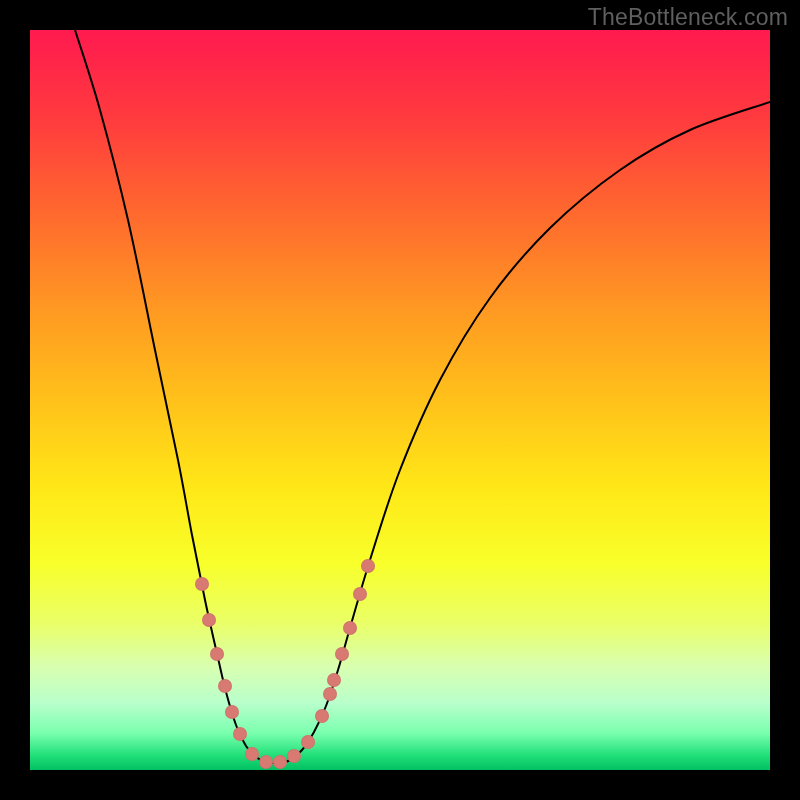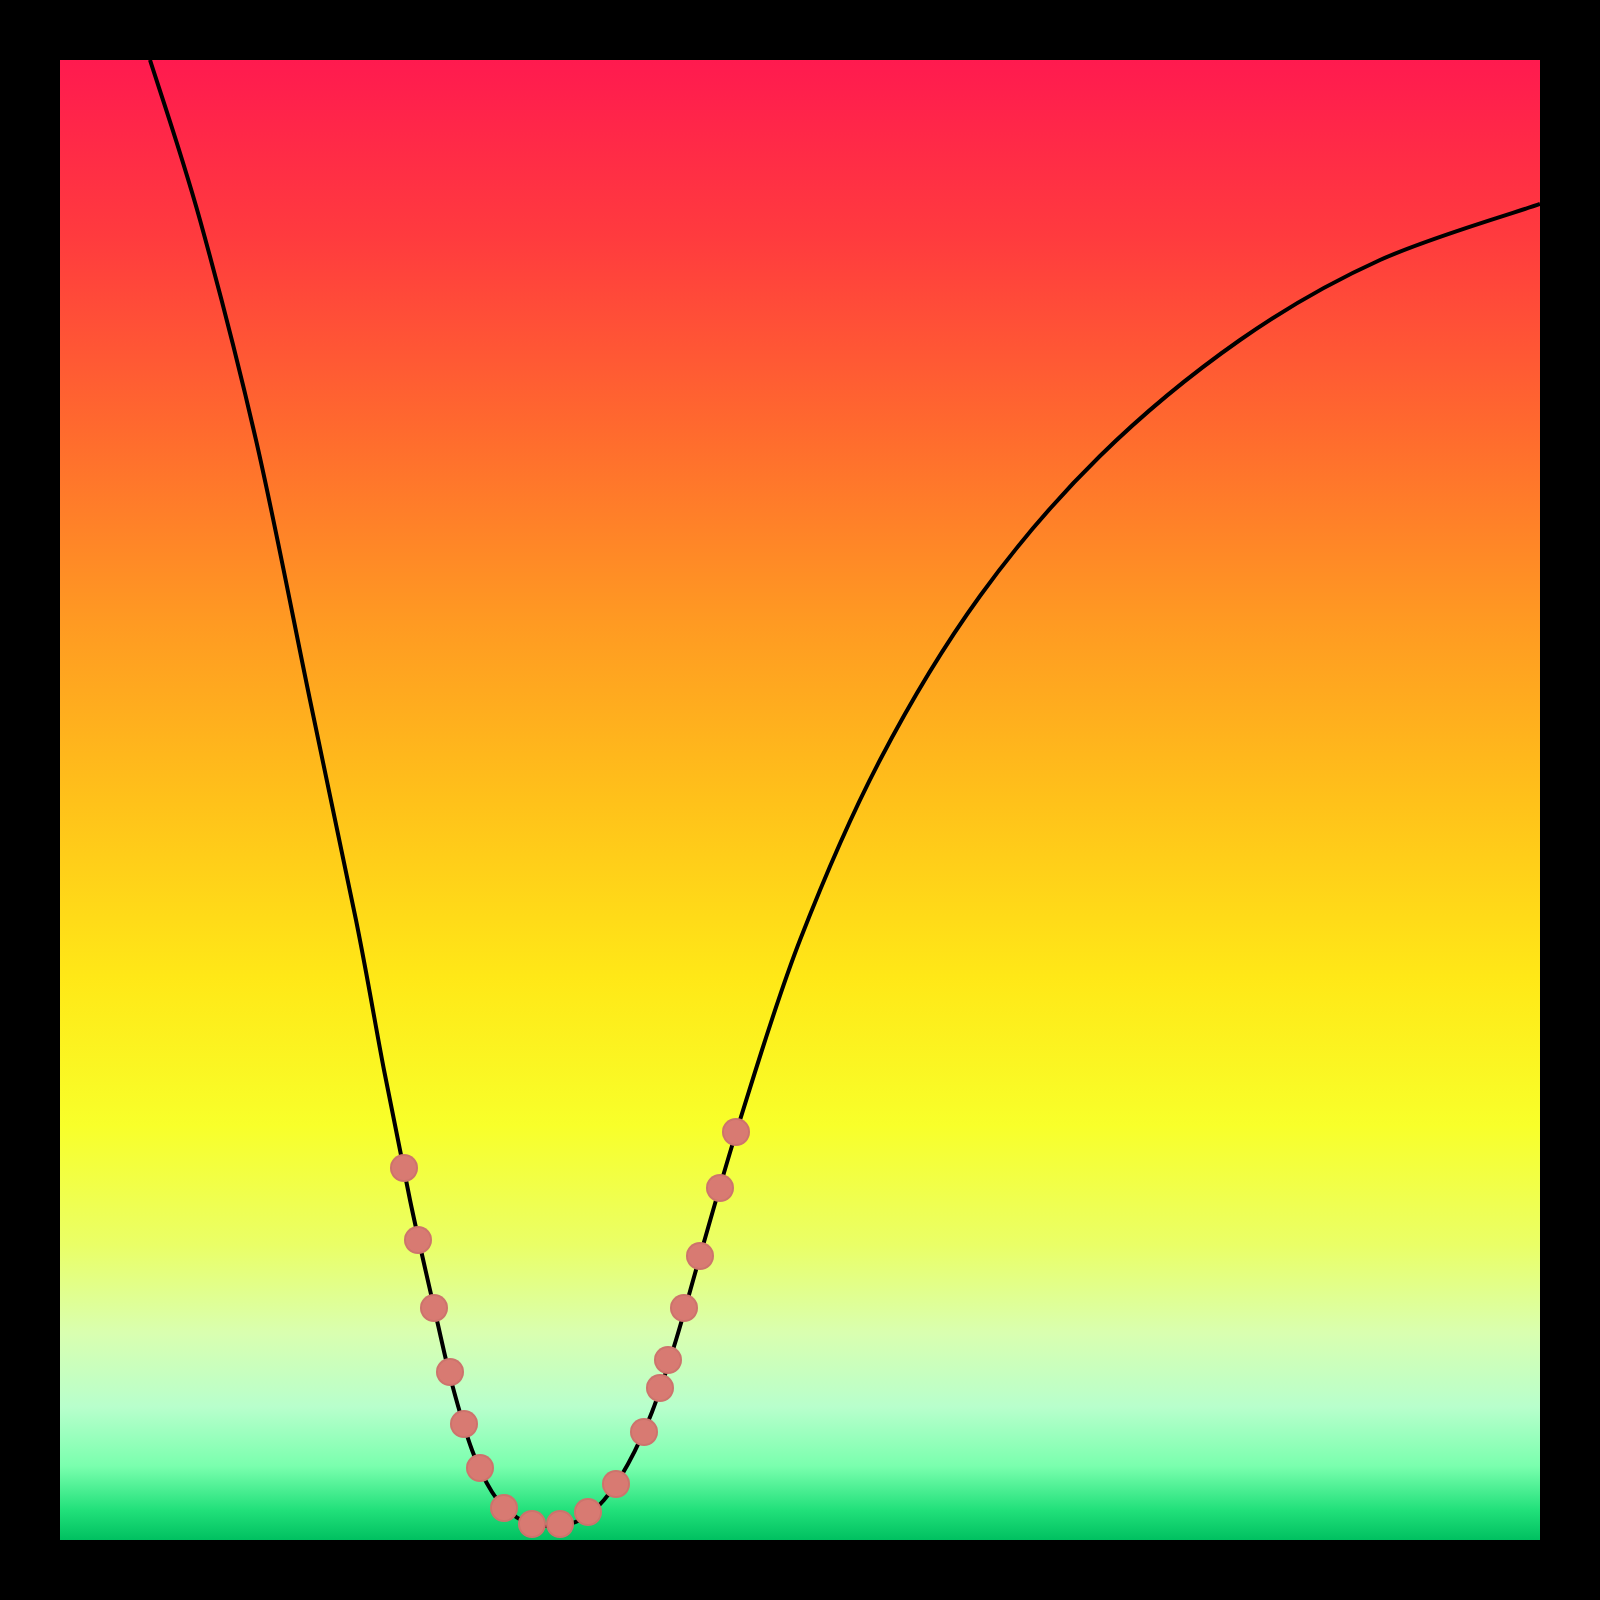--- a/index.html
+++ b/index.html
@@ -74,20 +74,21 @@
     margin-top: -7px;
     border-radius: 50%;
     background: #d87a72;
     box-shadow: inset 0 0 0 1px rgba(0,0,0,0.05);
   }
 </style>
 </head>
 <body>
 
 <div class="frame">
+  <div class="watermark">TheBottleneck.com</div>
   <div class="plot-area">
     <svg class="curve" viewBox="0 0 740 740" preserveAspectRatio="none">
       <path id="curve-path" d="M 45 0 C 49.2 13.3, 61.2 48.3, 70 80 C 78.8 111.7, 88.8 150.0, 98 190 C 107.2 230.0, 116.7 280.0, 125 320 C 133.3 360.0, 141.8 399.2, 148 430 C 154.2 460.8, 157.5 481.7, 162 505 C 166.5 528.3, 170.7 549.5, 175 570 C 179.3 590.5, 184.5 612.7, 188 628 C 191.5 643.3, 193.0 650.8, 196 662 C 199.0 673.2, 202.7 686.0, 206 695 C 209.3 704.0, 212.7 710.7, 216 716 C 219.3 721.3, 222.7 724.3, 226 727 C 229.3 729.7, 232.3 731.0, 236 732 C 239.7 733.0, 244.0 733.3, 248 733 C 252.0 732.7, 256.0 732.2, 260 730 C 264.0 727.8, 268.0 724.7, 272 720 C 276.0 715.3, 280.0 709.3, 284 702 C 288.0 694.7, 292.0 686.3, 296 676 C 300.0 665.7, 304.0 653.0, 308 640 C 312.0 627.0, 314.7 616.3, 320 598 C 325.3 579.7, 331.7 556.3, 340 530 C 348.3 503.7, 358.3 470.0, 370 440 C 381.7 410.0, 395.0 378.7, 410 350 C 425.0 321.3, 441.7 293.3, 460 268 C 478.3 242.7, 498.3 219.3, 520 198 C 541.7 176.7, 566.7 156.3, 590 140 C 613.3 123.7, 635.0 111.3, 660 100 C 685.0 88.7, 726.7 76.7, 740 72 " fill="none" stroke="#000000" stroke-width="2"></path>
     </svg>
     <div class="markers" id="markers">
         <div class="marker" style="left: 172px; top: 554px; background: rgb(216, 122, 114);"></div>
         <div class="marker" style="left: 179px; top: 590px; background: rgb(216, 122, 114);"></div>
         <div class="marker" style="left: 187px; top: 624px; background: rgb(216, 122, 114);"></div>
         <div class="marker" style="left: 195px; top: 656px; background: rgb(216, 122, 114);"></div>
         <div class="marker" style="left: 202px; top: 682px; background: rgb(216, 122, 114);"></div>

